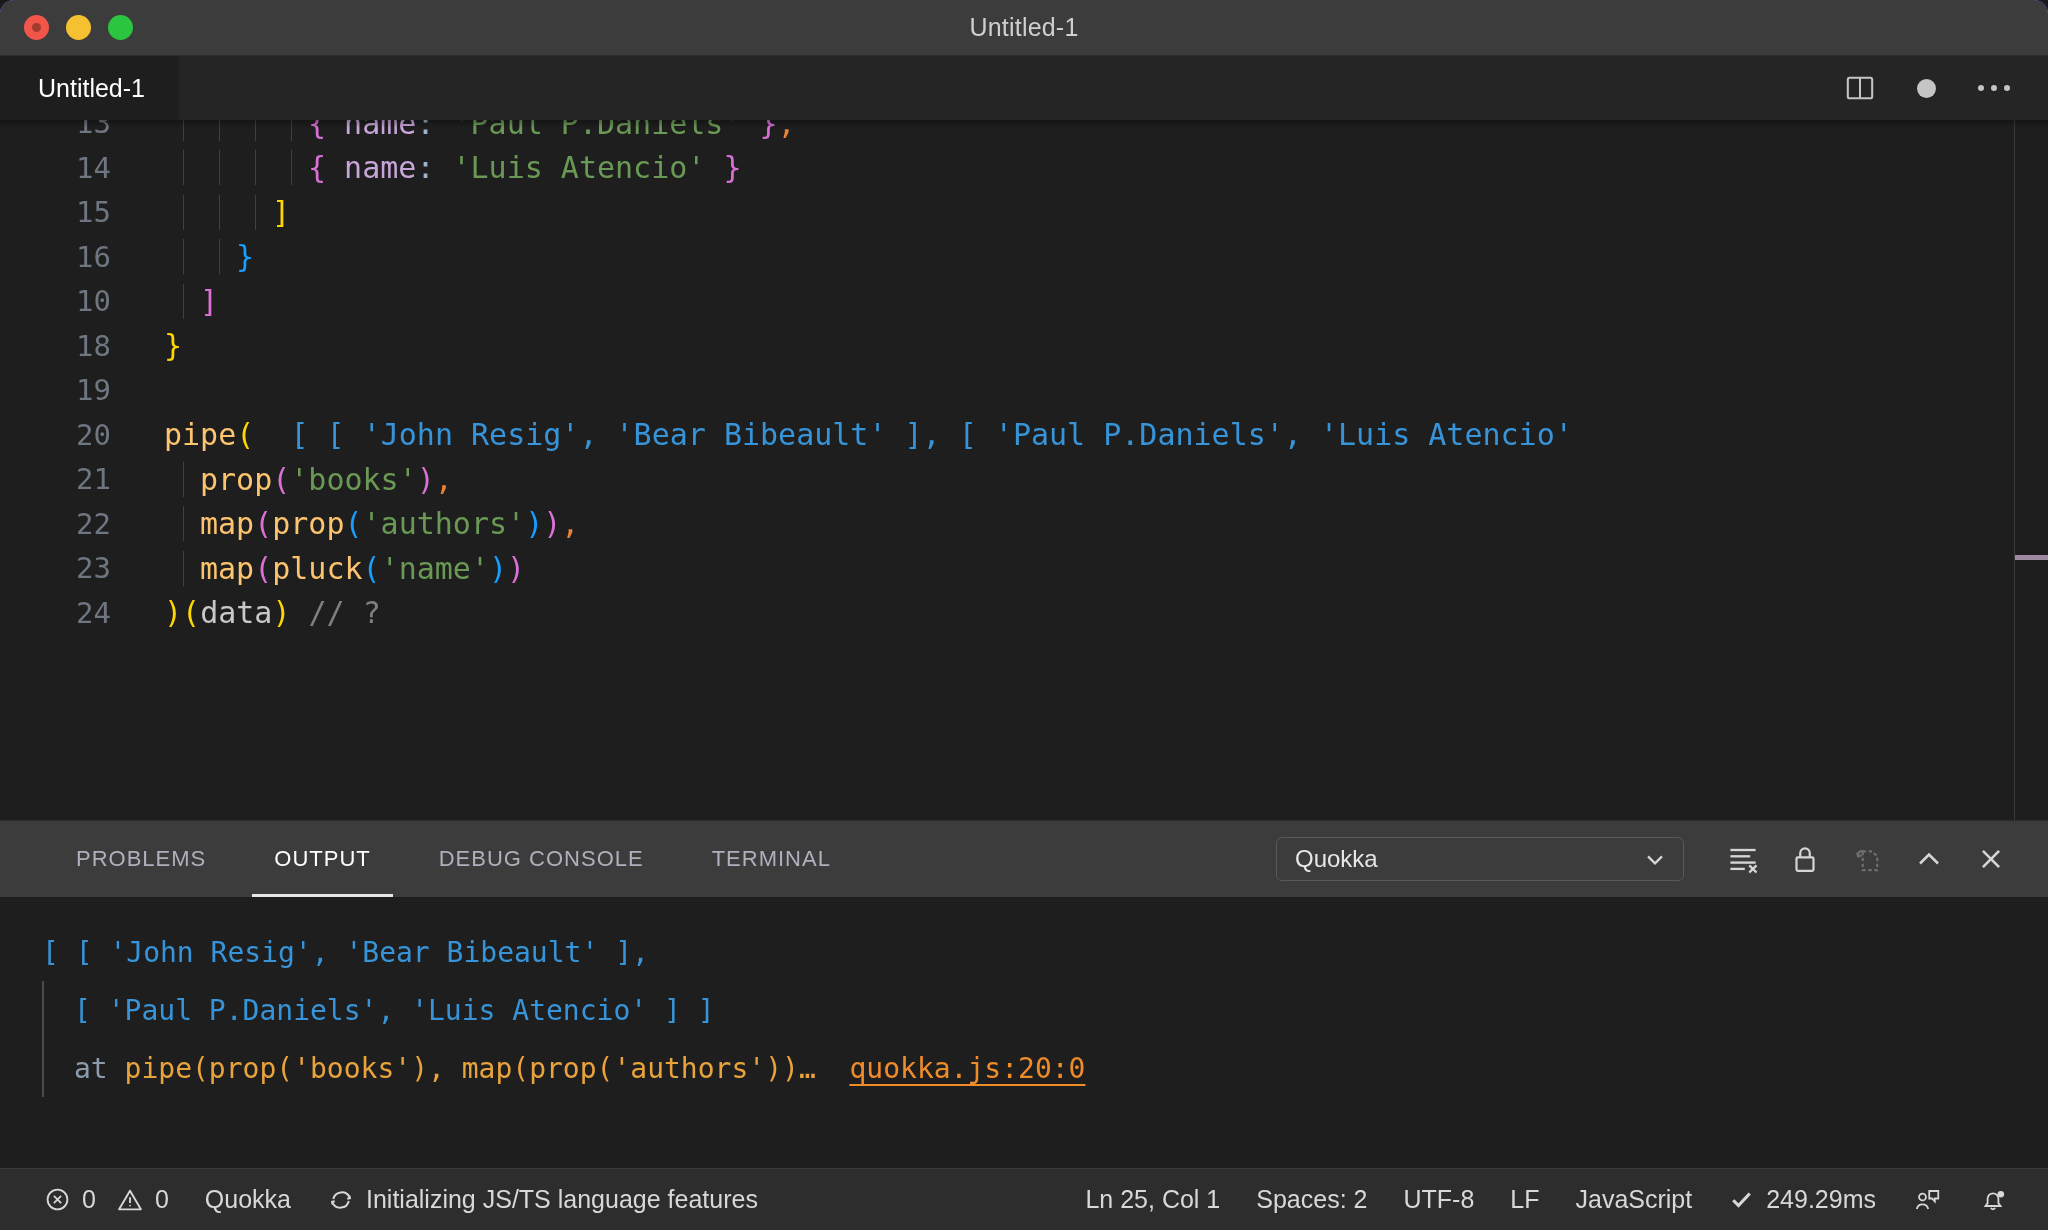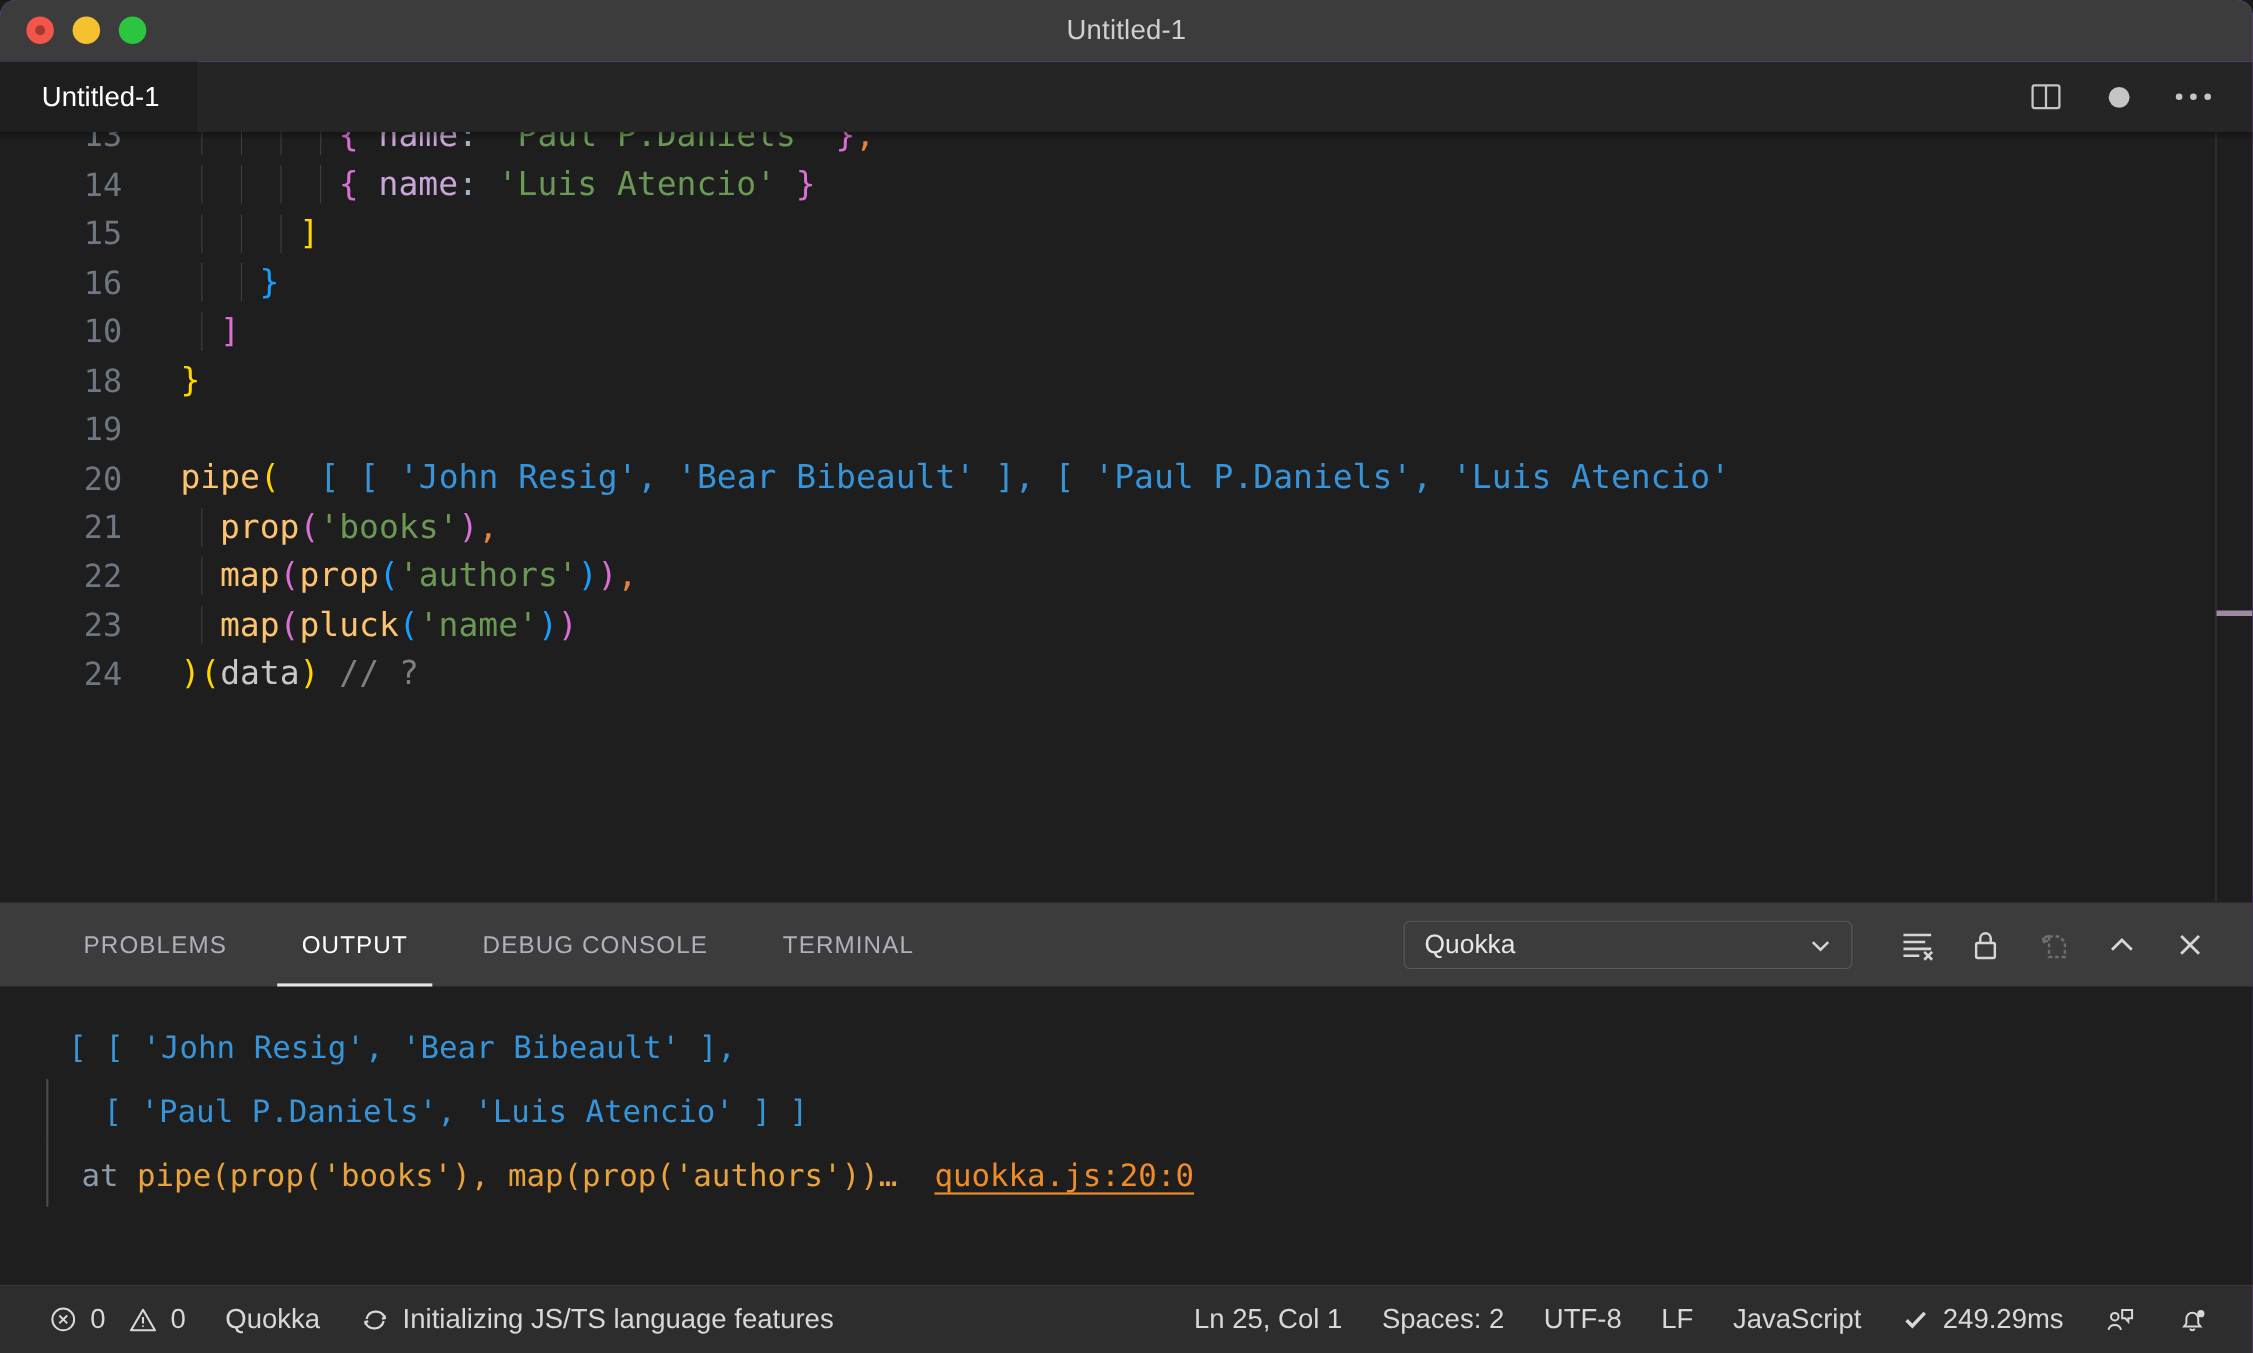--- a/index.html
+++ b/index.html
@@ -169,21 +169,21 @@
   .output {
     flex: 1 1 auto; overflow: hidden;
     padding: 26px 0 0 42px;
     font-family: "DejaVu Sans Mono", monospace;
     font-size: 28px;
     background: #1e1e1e;
     position: relative;
   }
   .oline { height: 58px; display: flex; align-items: center; white-space: pre; }
   .obar { border-left: 2px solid #4a4a4a; padding-left: 30px; margin-left: 0; }
-  .o-val { color: #3794d8; margin-left: 20px; }
+  .o-val { color: #3794d8; }
   .o-at { color: #8b9cad; }
   .o-trace { color: #e8a33d; }
   .o-link { color: #ef8c29; text-decoration: underline; text-underline-offset: 6px; }
 
   
   .statusbar {
     height: 62px; flex: 0 0 62px;
     background: #2d2d2d;
     display: flex; align-items: center;
     color: #d8d8d8; font-size: 25px;

